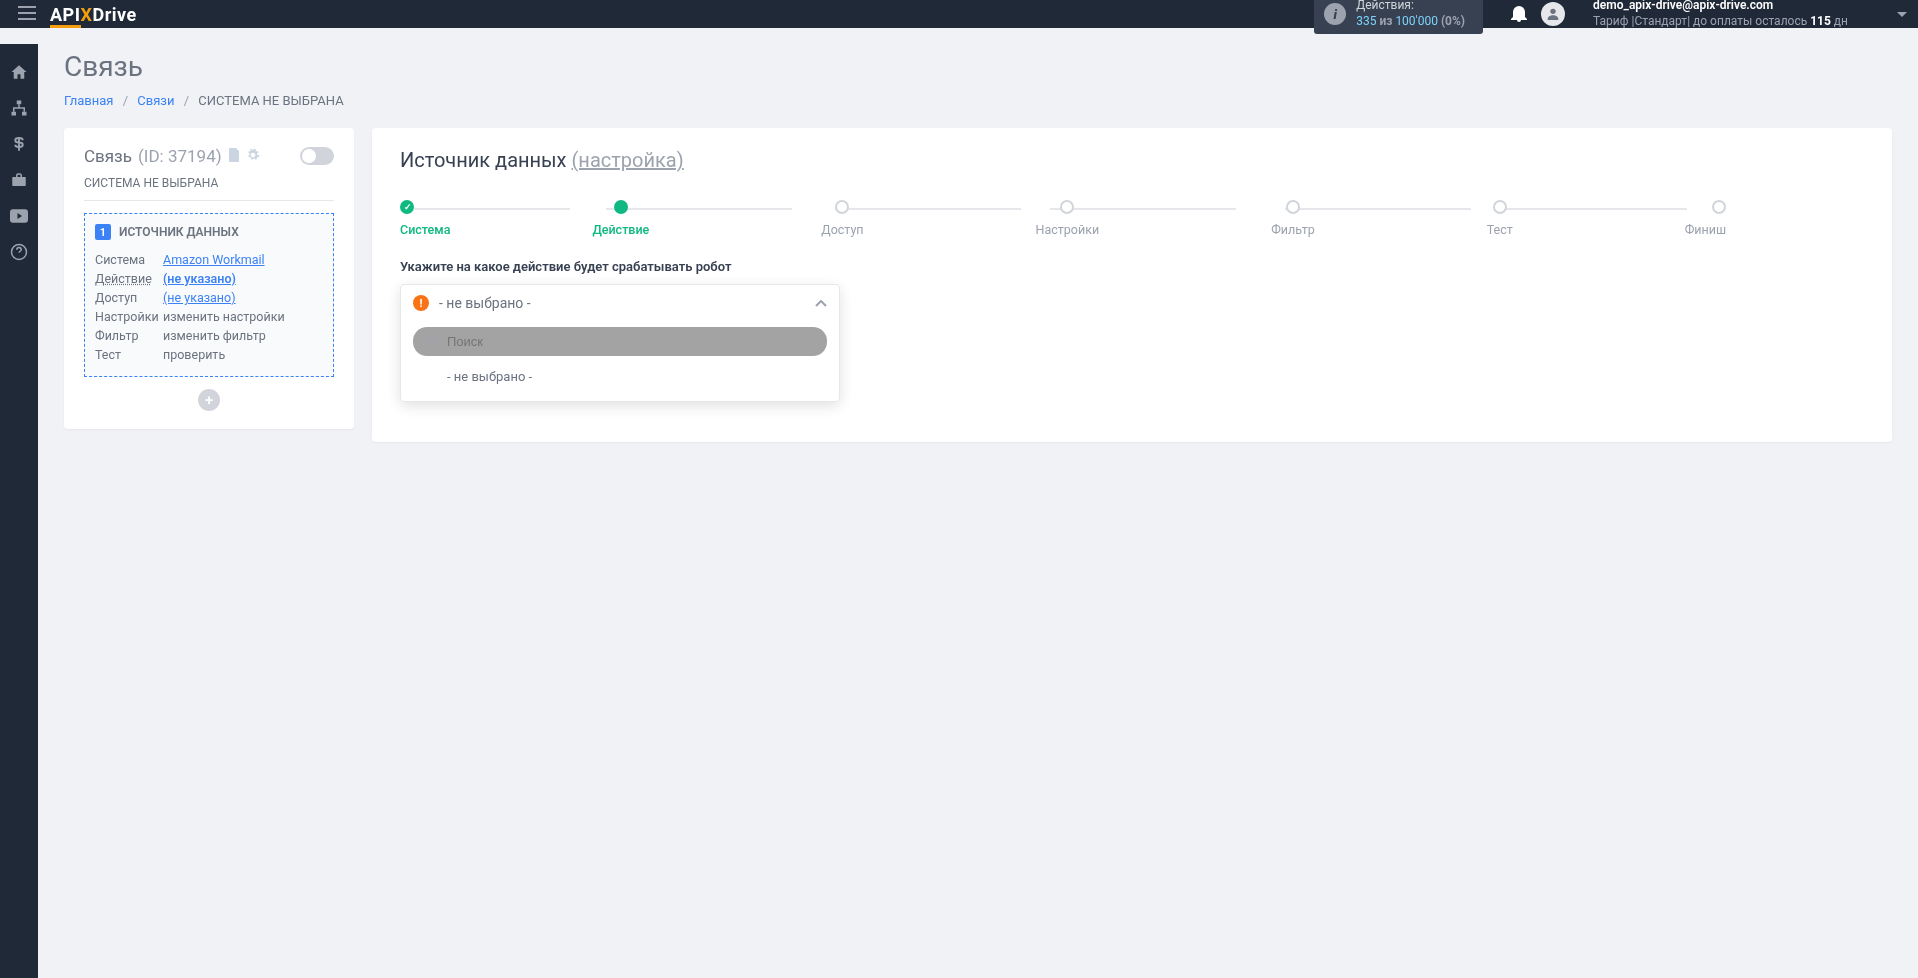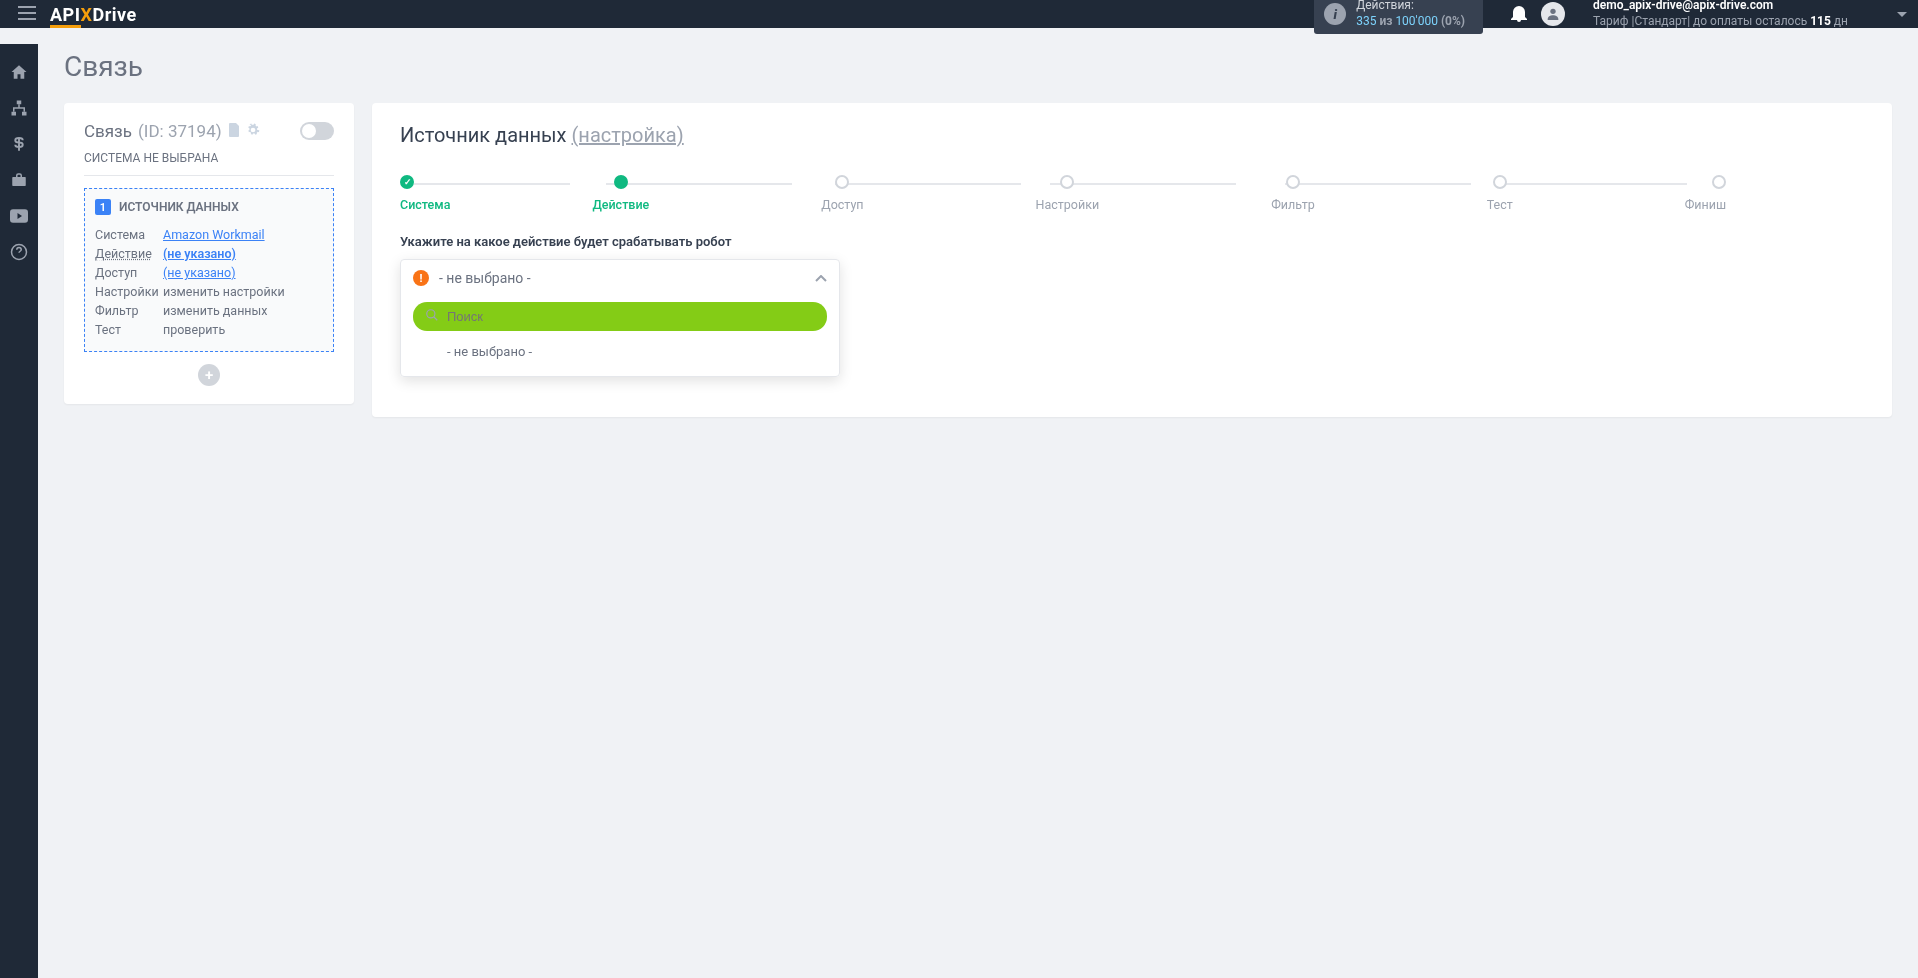--- a/index.html
+++ b/index.html
@@ -70,21 +70,21 @@
 .step-label { font-size: 12.5px; color: #9ca3af; margin-top: 8px; white-space:nowrap;}
 .step-label.green { color: #10b981; font-weight: 500; }
 .step:first-child .step-label { margin-left: 0; }
 
 .field-label { font-size: 13px; font-weight: 600; color: #374151; margin: 22px 0 10px; }
 .dropdown { border: 1px solid #e5e7eb; border-radius: 4px; width: 440px; box-shadow: 0 4px 14px rgba(0,0,0,0.12); }
 .dd-head { display: flex; align-items: center; padding: 10px 12px; cursor:pointer;}
 .dd-warn { width: 16px; height: 16px; background: #f97316; border-radius: 50%; display: flex; align-items: center; justify-content: center; color: #fff; font-size: 11px; font-weight:700; margin-right: 10px; }
 .dd-text { color: #6b7280; flex:1;}
 .dd-chev { color: #9ca3af; }
-.dd-search { margin: 6px 12px; background: #84cc16; border-radius: 14px; padding: 6px 12px; display: flex; align-items: center; gap: 8px; }
+.dd-search { margin: 6px 12px; background: #a3a3a3; border-radius: 14px; padding: 6px 12px; display: flex; align-items: center; gap: 8px; }
 .dd-search input { border: none; background: transparent; outline: none; flex: 1; font-size: 13px; color:#374151;}
 .dd-search .sicon { color: #9ca3af; }
 .dd-opt { padding: 7px 12px 7px 40px; font-size: 13px; cursor:pointer; display:flex; align-items:center; gap:8px;}
 .dd-opt.muted { color: #6b7280; padding-left:46px;}
 .dd-opt.link { color: #3b82f6; }
 .dd-opt .picon { color:#6b7280; width:14px; margin-left:-22px;}
 .dd-body { padding-bottom: 10px; }
 .tiny-icon { color:#cbd5e1; }
 </style>
 </head>
@@ -167,20 +167,27 @@
   <div class="sidebar-item">
       <svg width="18" height="18" viewBox="0 0 24 24" fill="none" stroke="currentColor" stroke-width="2">
         <circle cx="12" cy="12" r="10"></circle>
         <path d="M9 9a3 3 0 116 0c0 2-3 2-3 4M12 17h.01"></path>
       </svg>
     </div>
 </div>
 
 <div class="page-header">
   <div class="page-title">Связь</div>
+  <div class="breadcrumb">
+    <a href="#">Главная</a>
+    <span class="sep">/</span>
+    <a href="#">Связи</a>
+    <span class="sep">/</span>
+    <span>СИСТЕМА НЕ ВЫБРАНА</span>
+  </div>
 </div>
 
 <div class="main">
 
   <div class="left-card">
     <div class="left-title">
       <span>Связь</span>
       <span class="id">(ID: 37194)</span>
       <span class="tiny-icon"><svg width="12" height="14" viewBox="0 0 12 14" fill="currentColor">
             <path d="M2 0h6l3 3v10a1 1 0 01-1 1H2a1 1 0 01-1-1V1a1 1 0 011-1z"></path>
@@ -207,21 +214,21 @@
       <div class="src-row">
           <span class="label">Доступ</span>
           <a href="#" class="value">(не указано)</a>
         </div>
       <div class="src-row">
           <span class="label">Настройки</span>
           <span class="value plain">изменить настройки</span>
         </div>
       <div class="src-row">
           <span class="label">Фильтр</span>
-          <span class="value plain">изменить данных</span>
+          <span class="value plain">изменить фильтр</span>
         </div>
       <div class="src-row">
           <span class="label">Тест</span>
           <span class="value plain">проверить</span>
         </div>
     </div>
     <div class="plus-btn">+</div>
   </div>
 
   <div class="right-card">

